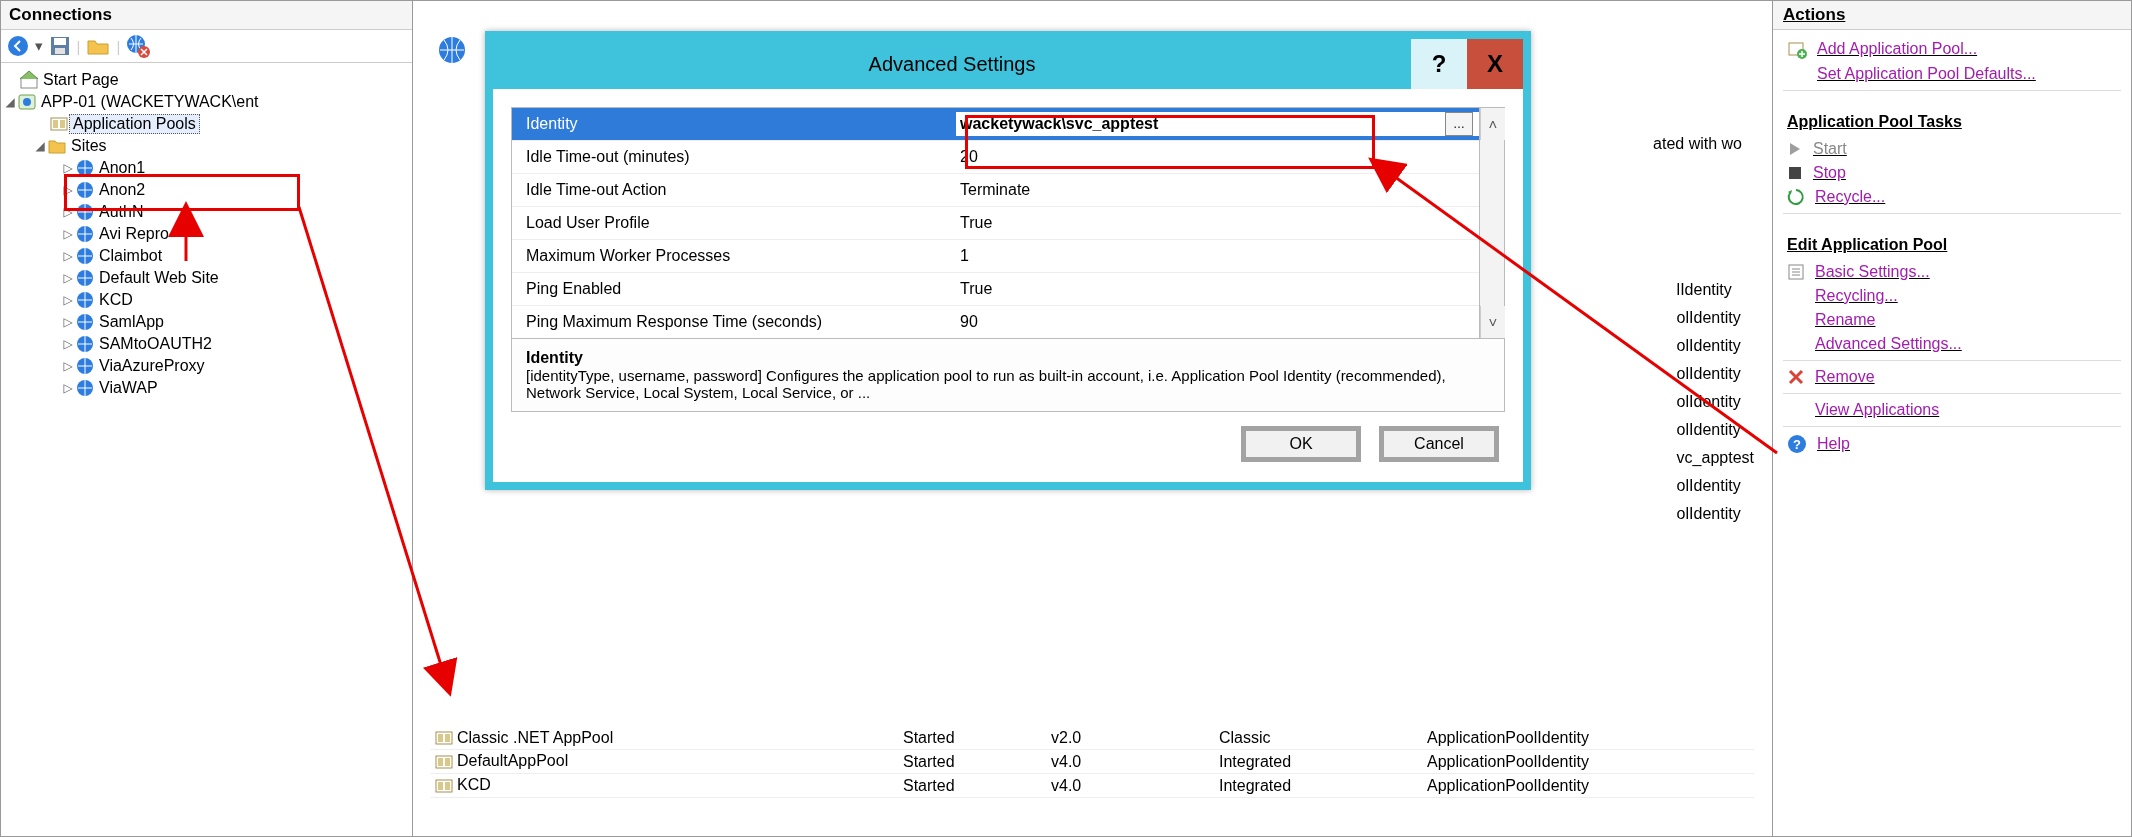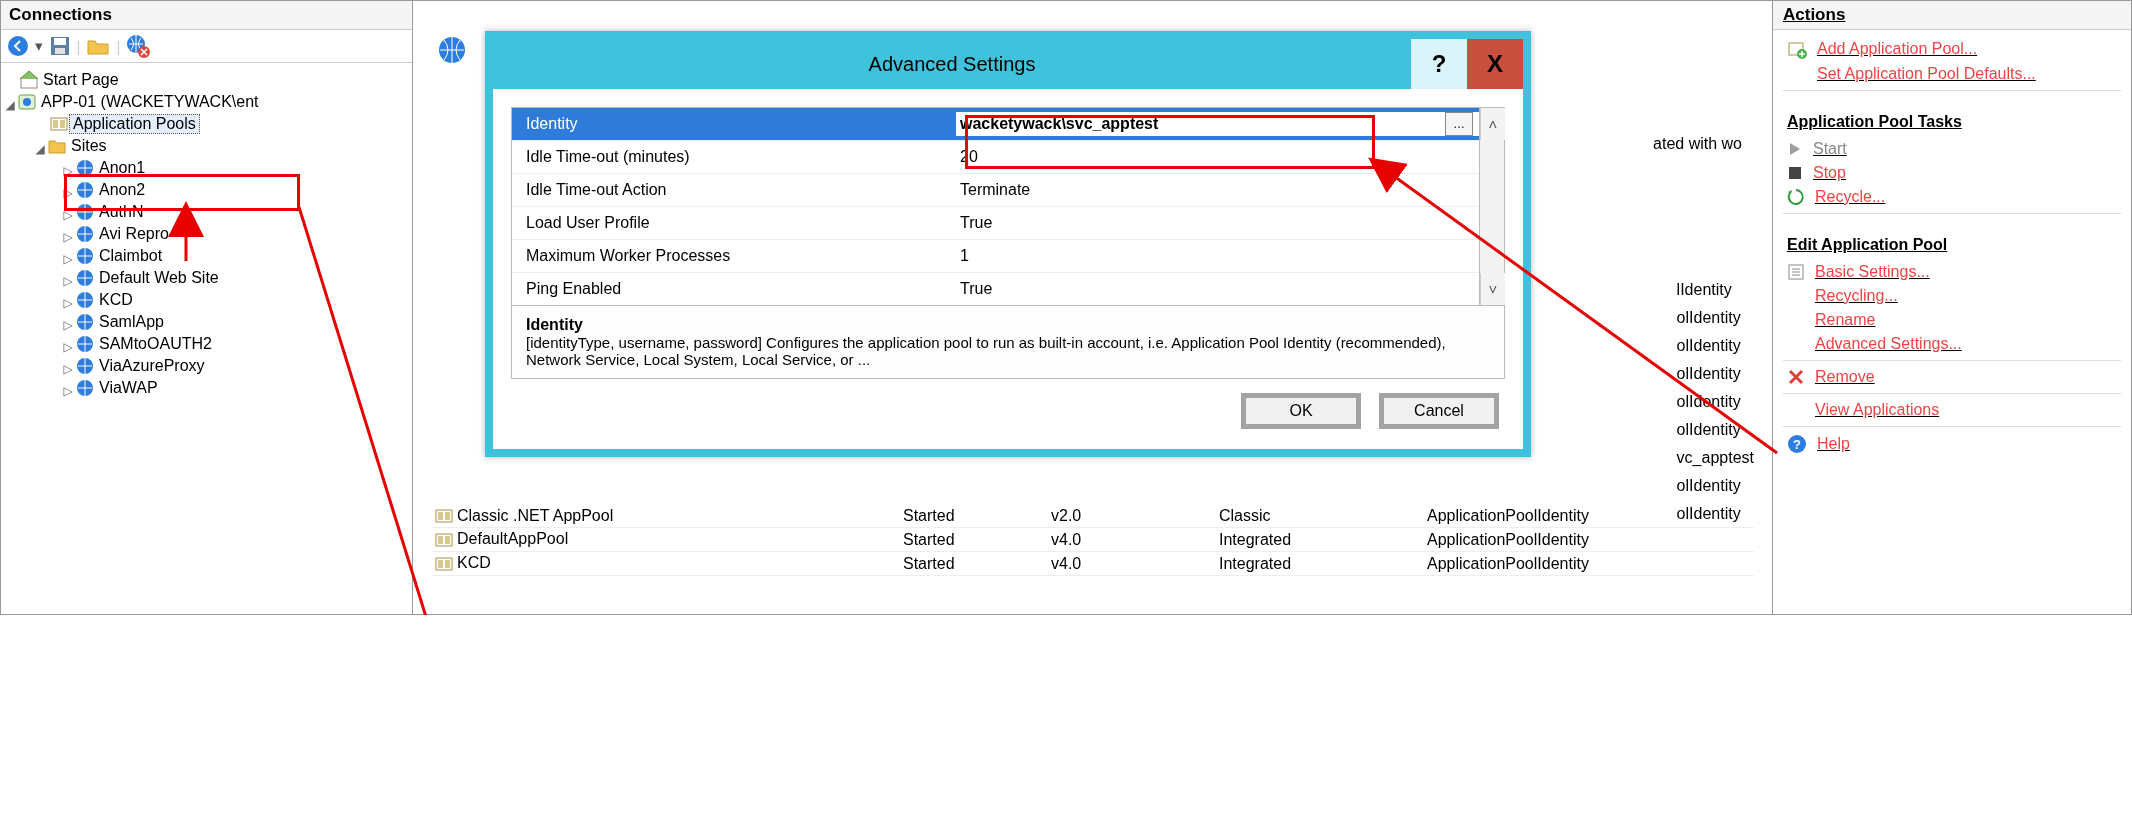--- a/index.html
+++ b/index.html
@@ -1,23 +1,23 @@
 <!DOCTYPE html>
 <html><head>
 <meta charset="utf-8">
 <style>
 html,body{margin:0;padding:0;font-family:"Segoe UI",Tahoma,sans-serif;font-size:15px;color:#000;background:#fff;}
-.app{display:flex;width:2132px;height:615px;border:1px solid #999;box-sizing:border-box;position:relative;}
+.app{display:flex;width:2132px;height:837px;border:1px solid #999;box-sizing:border-box;position:relative;}
 
 
 .conn{width:412px;border-right:1px solid #999;display:flex;flex-direction:column;box-sizing:border-box;}
 .conn-title{padding:4px 8px;font-weight:bold;font-size:17px;border-bottom:1px solid #ccc;background:#f5f5f5;}
 .conn-tb{display:flex;gap:6px;padding:4px 6px;border-bottom:1px solid #ccc;align-items:center;}
 .tree{flex:1;overflow:auto;padding:6px 4px 6px 2px;}
-.tn{display:flex;align-items:flex-end;white-space:nowrap;padding:1px 0;font-size:16px;}
+.tn{display:flex;align-items:center;white-space:nowrap;padding:1px 0;font-size:16px;}
 .tn .lbl{padding:1px 4px;}
 .tn .lbl.selected{background:#e4eefd;border:1px dotted #555;padding:0 3px;}
 .expander{width:14px;text-align:center;color:#666;font-size:12px;user-select:none;}
 .spacer{display:inline-block;width:16px;}
 svg.icon{flex:none;}
 
 
 .center{flex:1;position:relative;background:#fff;border-right:1px solid #999;}
 .center-header{position:absolute;left:24px;top:34px;display:flex;align-items:center;}
 .bg-text{position:absolute;right:30px;top:134px;font-size:16px;color:#000;}
@@ -27,21 +27,21 @@
 .pool-grid tr{border-bottom:1px solid #eee;}
 .site-ic{display:inline-block;vertical-align:middle;margin-right:4px;}
 .ident-col{position:absolute;right:18px;top:280px;font-size:16px;}
 .ident-col div{height:28px;}
 
 
 .actions{width:358px;display:flex;flex-direction:column;box-sizing:border-box;background:#fff;text-decoration:underline;}
 .actions-title{padding:4px 10px;font-weight:bold;font-size:17px;border-bottom:1px solid #ccc;background:#f5f5f5;}
 .act-body{padding:6px 2px;}
 .act-item{display:flex;align-items:center;gap:10px;padding:3px 12px;font-size:16px;}
-.act-link{color:#ef4444;cursor:pointer;}
+.act-link{color:#a21caf;cursor:pointer;}
 .act-item.disabled .act-link{color:#888;}
 .act-group{font-weight:bold;padding:6px 12px;font-size:16px;margin-top:16px;}
 .act-sep{border-top:1px solid #ddd;margin:4px 8px;}
 
 
 .dlg{position:absolute;left:484px;top:30px;width:1030px;background:#fff;border:8px solid #3fc3dd;box-shadow:0 0 6px rgba(0,0,0,.3);}
 .dlg-tb{display:flex;background:#3fc3dd;height:50px;align-items:stretch;}
 .dlg-title{flex:1;text-align:center;font-size:20px;color:#000;line-height:50px;}
 .dlg-btn{width:56px;display:flex;align-items:center;justify-content:center;font-size:24px;}
 .dlg-help{background:#d9f3f8;font-weight:bold;}
@@ -396,20 +396,24 @@
               <div class="pg-val">True</div>
             </div>
             <div class="pg-row">
               <div class="pg-name">Maximum Worker Processes</div>
               <div class="pg-val">1</div>
             </div>
             <div class="pg-row">
               <div class="pg-name">Ping Enabled</div>
               <div class="pg-val">True</div>
             </div>
+            <div class="pg-row">
+              <div class="pg-name">Ping Maximum Response Time (seconds)</div>
+              <div class="pg-val">90</div>
+            </div>
           </div>
         <div style="width:24px;border:1px solid #bbb;border-left:none;background:#f3f3f3;display:flex;flex-direction:column;">
           <div class="pg-side" style="height:32px;">˄</div>
           <div style="flex:1;"></div>
           <div class="pg-side" style="height:32px;">˅</div>
         </div>
       </div>
       <div class="pg-desc">
         <b>Identity</b><br>
         <span>[identityType, username, password] Configures the application pool to run as built-in account, i.e. Application Pool Identity (recommended), Network Service, Local System, Local Service, or ...</span>

